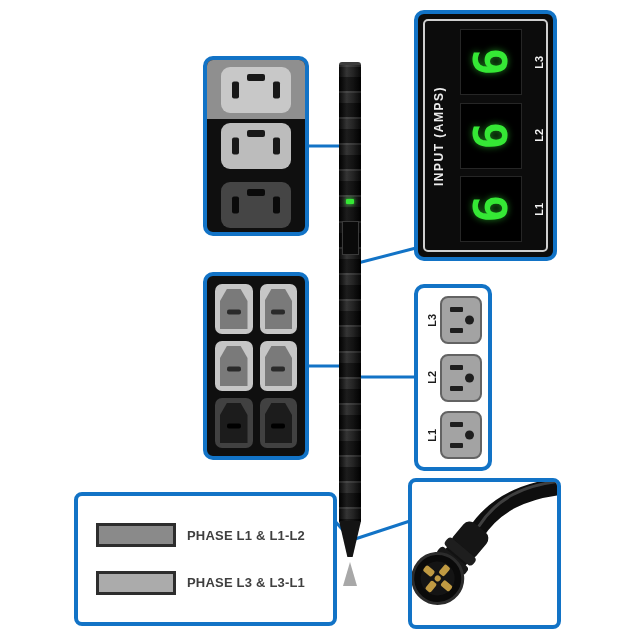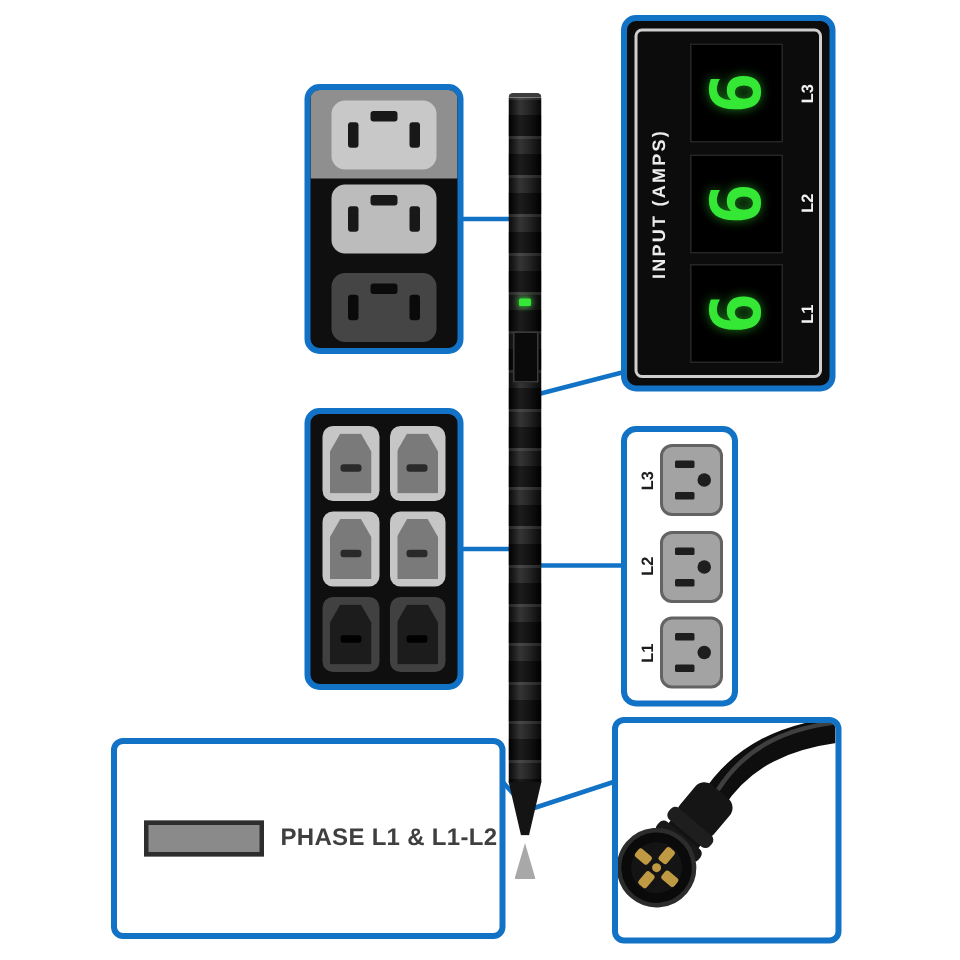--- a/index.html
+++ b/index.html
@@ -79,21 +79,21 @@
   .nema{width:42px;height:48px;background:#a3a3a3;border:2px solid #636363;border-radius:8px;position:relative;box-sizing:border-box;}
   .nema i{position:absolute;background:#1e1e1e;}
   .nema i.s1{left:8px;top:9px;width:13px;height:5px;border-radius:1px;}
   .nema i.s2{left:8px;bottom:9px;width:13px;height:5px;border-radius:1px;}
   .nema i.g{right:6px;top:50%;transform:translateY(-50%);width:9px;height:9px;border-radius:50%;}
 
   
   #co-legend{left:74px;top:492px;width:263px;height:134px;background:#ffffff;display:flex;flex-direction:column;justify-content:space-evenly;padding:4px 8px 4px 18px;border-radius:8px;}
   .legend-row{display:flex;align-items:center;gap:11px;}
   .swatch{width:80px;height:24px;border:3px solid #2d2d2d;box-sizing:border-box;flex:none;}
-  .legend-label{font-size:16px;font-weight:bold;color:#3f3f3f;letter-spacing:.2px;white-space:nowrap;}
+  .legend-label{font-size:13px;font-weight:bold;color:#3f3f3f;letter-spacing:.2px;white-space:nowrap;}
 
   
   #co-plug{left:408px;top:478px;width:153px;height:151px;background:#ffffff;overflow:hidden;border-radius:8px;}
   #co-plug svg{position:absolute;left:0;top:0;}
 </style>
 </head>
 <body>
 
 <div id="canvas">
 
@@ -220,20 +220,24 @@
           <i class="s2"></i>
           <i class="g"></i>
         </div>
     </div>
   </div>
 
   <div class="callout" id="co-legend">
     <div class="legend-row">
       <span class="swatch" style="background: rgb(138, 138, 138);"></span>
       <span class="legend-label">PHASE L1 &amp; L1-L2</span>
+    </div>
+    <div class="legend-row">
+      <span class="swatch" style="background: rgb(171, 171, 171);"></span>
+      <span class="legend-label">PHASE L3 &amp; L3-L1</span>
     </div>
   </div>
 
   <div class="callout" id="co-plug">
     <svg width="145" height="143" viewBox="0 0 145 143">
       <path d="M 152 4 C 112 8, 82 22, 63 52" stroke="#0e0e0e" stroke-width="17" fill="none" stroke-linecap="round"></path>
       <path d="M 150 -1 C 112 3, 85 16, 67 44" stroke="#3f3f3f" stroke-width="3" fill="none" stroke-linecap="round"></path>
       <g transform="translate(63,52) rotate(40)">
         <rect x="-15" y="-8" width="30" height="32" rx="8" fill="#151515"></rect>
         <rect x="-13" y="18" width="26" height="30" fill="#121212"></rect>

